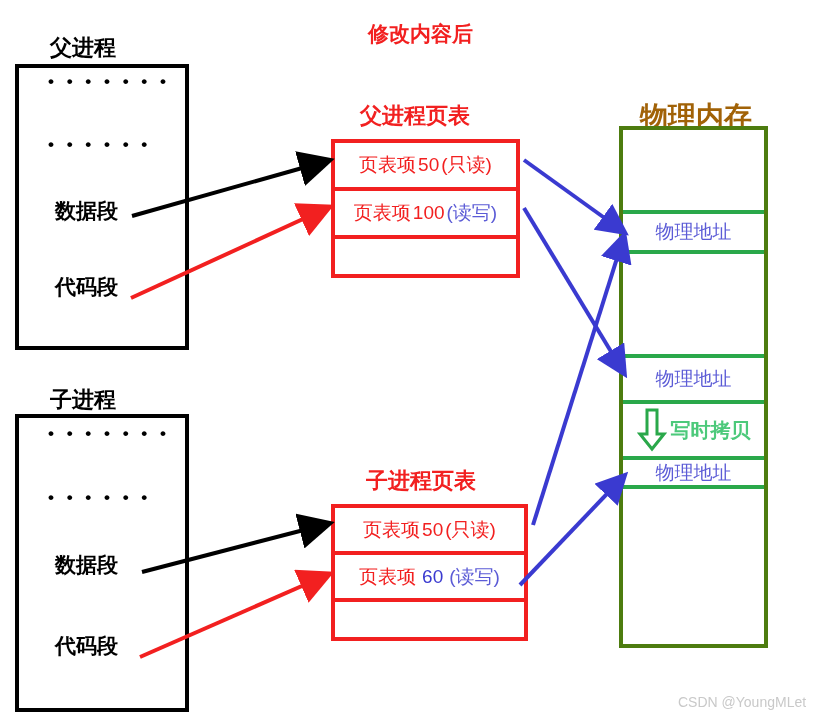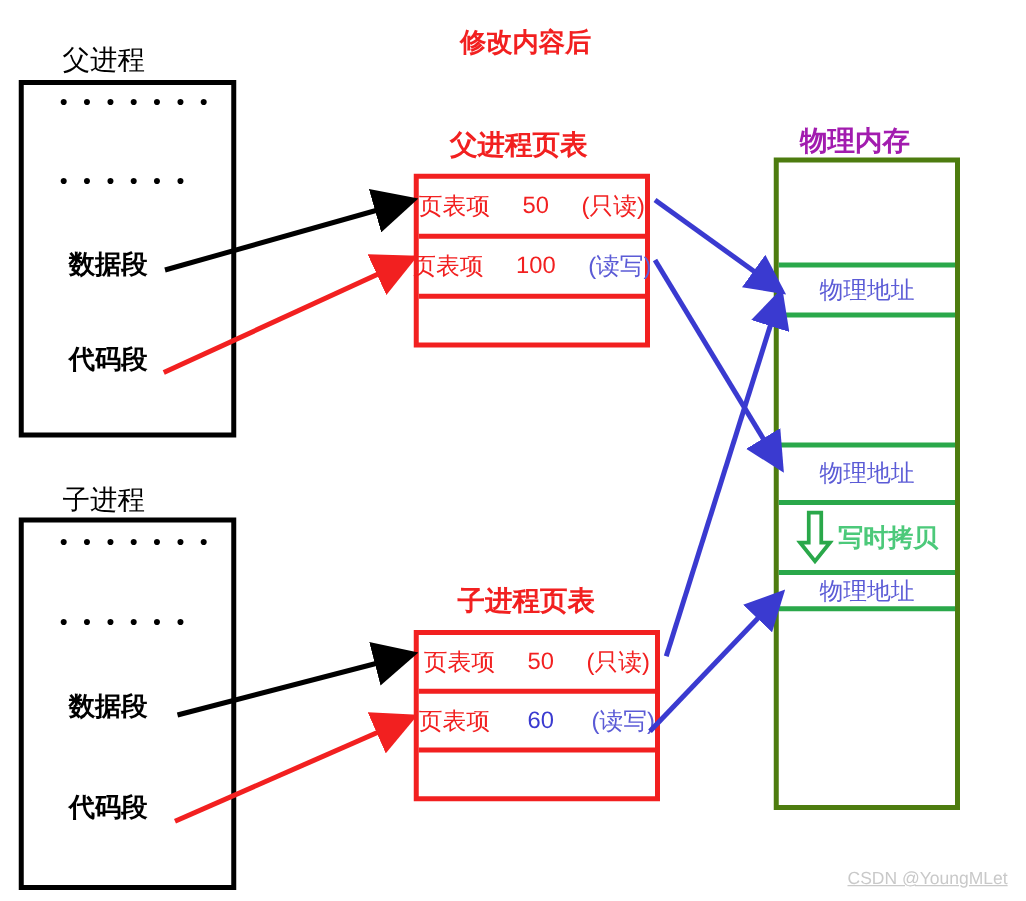--- a/index.html
+++ b/index.html
@@ -16,21 +16,21 @@
     height: 721px;
     background: #ffffff;
     overflow: hidden;
   }
   .abs { position: absolute; }
 
   
   .proc-title {
     font-size: 22px;
     color: #000000;
-    font-weight: 400;
+    font-weight: 700;
     white-space: nowrap;
   }
   .proc-box {
     border: 4px solid #000000;
     box-sizing: border-box;
     background: #ffffff;
   }
   .seg-label {
     font-size: 21px;
     color: #000000;
@@ -60,32 +60,31 @@
   }
   .pt-row {
     box-sizing: border-box;
     border-bottom: 4px solid #f22020;
     display: flex;
     align-items: center;
     justify-content: center;
     white-space: nowrap;
     font-size: 19px;
     color: #f22020;
-    gap: 24px;
   }
   .pt-row.last { border-bottom: none; }
   .pt-row .num { color: #f22020; padding: 0 2px; }
   .pt-row .num.blue { color: #3a3ad0; }
   .pt-row .perm { color: #f22020; }
   .pt-row .perm.blue { color: #5b5bd6; }
 
   
   .pm-title {
-    font-size: 22px;
-    color: #a21caf;
+    font-size: 28px;
+    color: #a16207;
     font-weight: 700;
     white-space: nowrap;
   }
   .pm-box {
     border: 4px solid #4d7c0f;
     box-sizing: border-box;
     background: #ffffff;
   }
   .pm-row {
     box-sizing: border-box;
@@ -251,15 +250,15 @@
 
     <line x1="524" y1="160" x2="624" y2="232" stroke="#3a3ad0" stroke-width="4" marker-end="url(#ah-blue)"></line>
 
     <line x1="524" y1="208" x2="624" y2="373" stroke="#3a3ad0" stroke-width="4" marker-end="url(#ah-blue)"></line>
 
     <line x1="533" y1="525" x2="624" y2="236" stroke="#3a3ad0" stroke-width="4" marker-end="url(#ah-blue)"></line>
 
     <line x1="520" y1="585" x2="624" y2="476" stroke="#3a3ad0" stroke-width="4" marker-end="url(#ah-blue)"></line>
   </svg>
 
-  <div class="abs watermark" style="left:678px; top:694px;text-decoration:underline;">CSDN @YoungMLet</div>
+  <div class="abs watermark" style="left:678px; top:694px;">CSDN @YoungMLet</div>
 
 </div>
 
 </body></html>

